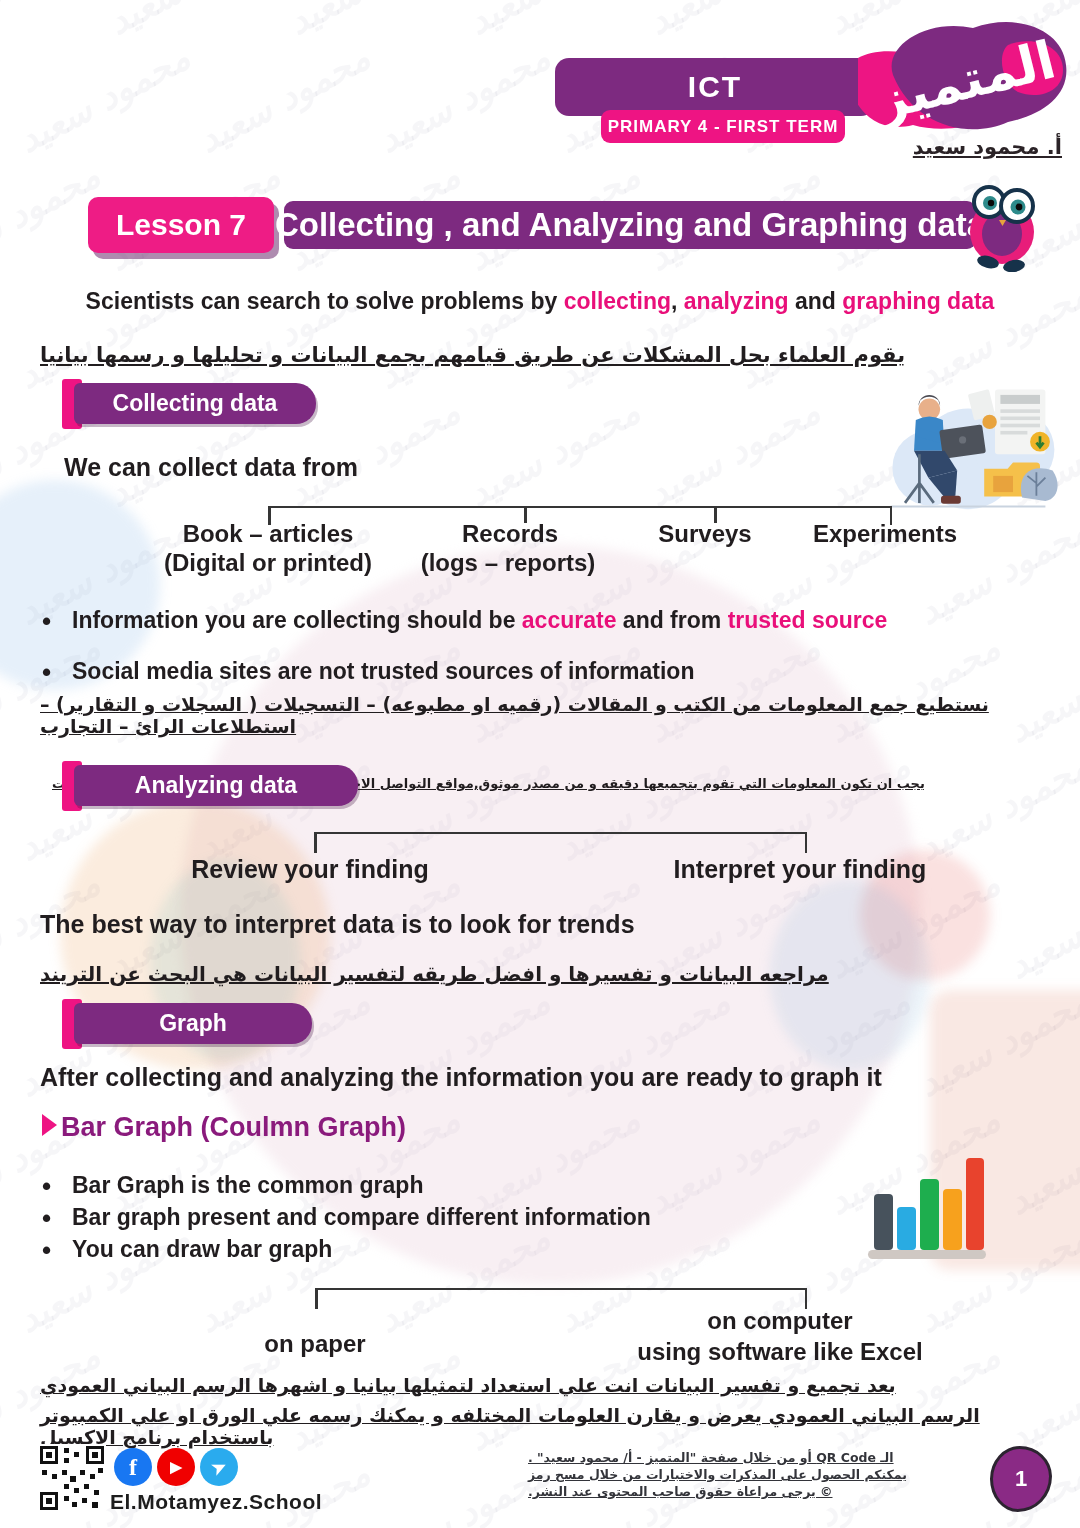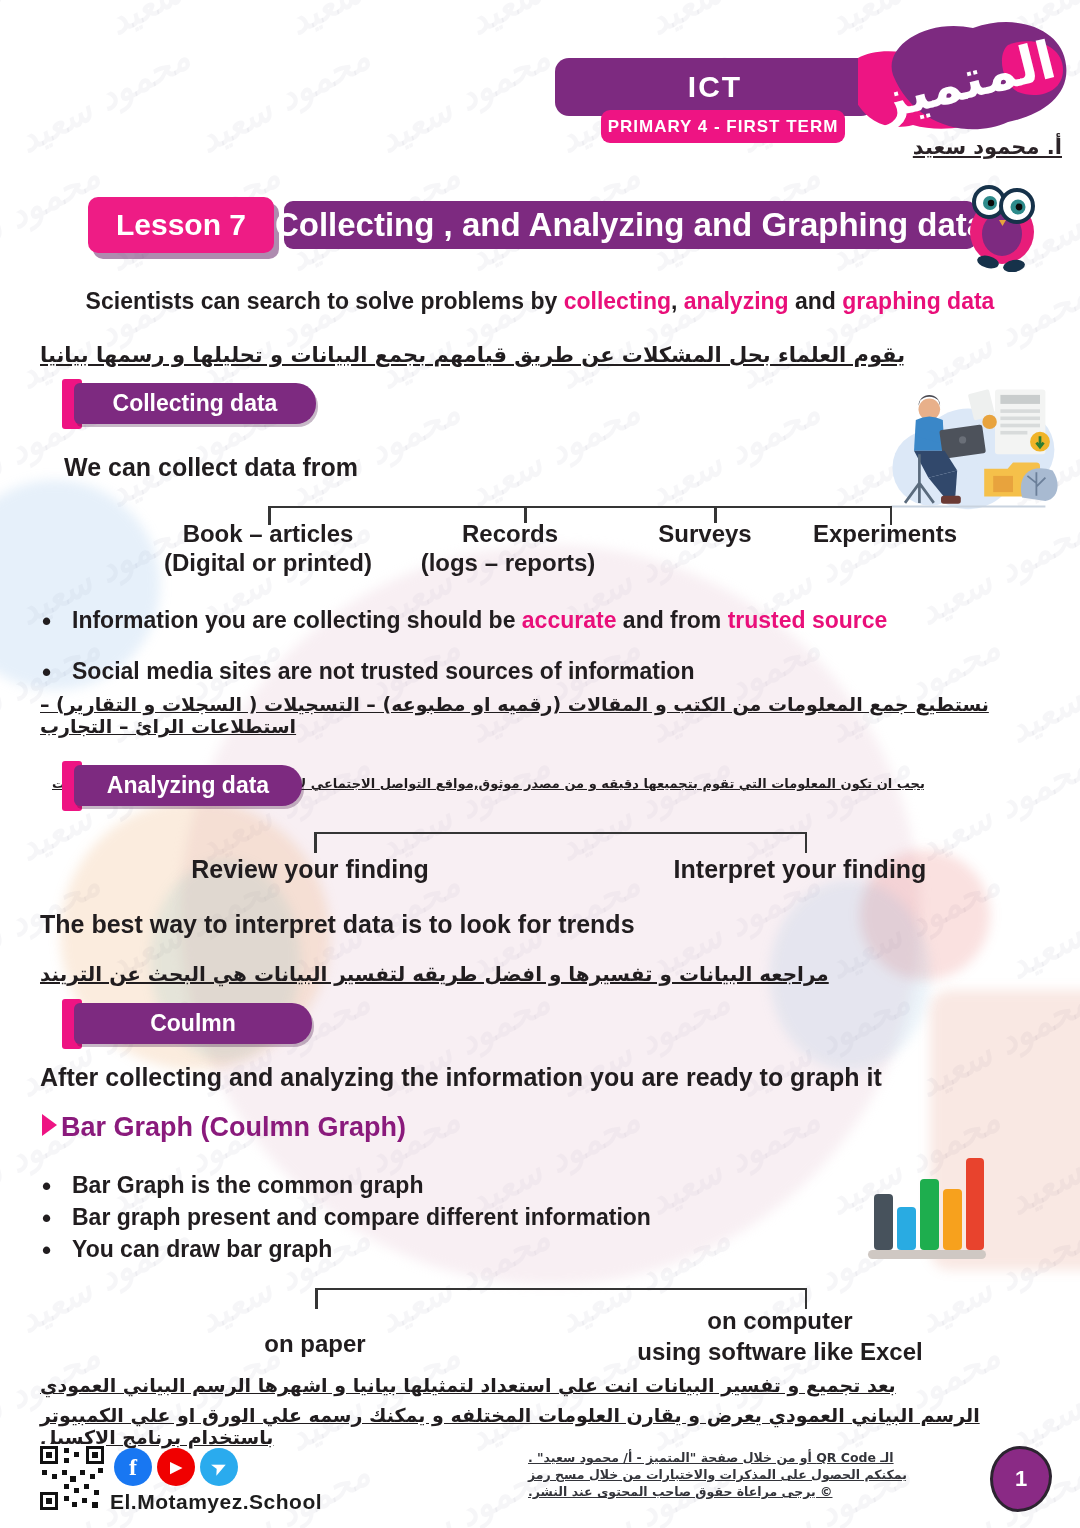--- a/index.html
+++ b/index.html
@@ -251,37 +251,37 @@
 
     <div class="bullet en nowrap" style="left:72px;top:607px;font-size:23px;">
       <span>Information you are collecting should be </span><span class="pink">accurate</span><span> and from </span><span class="pink">trusted source</span>
     </div>
     <div class="bullet en nowrap" style="left:72px;top:658px;font-size:23px;">Social media sites are not trusted sources of information</div>
 
     <div class="abs ar" style="left:40px;top:693px;width:968px;font-size:19px;">نستطيع جمع المعلومات من الكتب و المقالات (رقميه او مطبوعه) – التسجيلات ( السجلات و التقارير) – استطلاعات الرائ – التجارب</div>
     <div class="abs ar" style="left:52px;top:728px;width:968px;font-size:13px;margin-top:48px;">يجب ان تكون المعلومات التي تقوم بتجميعها دقيقه و من مصدر موثوق,مواقع التواصل الاجتماعي لا تعتبر من المصادر الموثوقه للمعلومات</div>
 
     <div class="abs badge-accent" style="left:62px;top:761px;height:50px;"></div>
-    <div class="abs badge" style="left:74px;top:765px;width:228px;height:41px;">
+    <div class="abs badge" style="left:74px;top:765px;width:284px;height:41px;">
       <span>Analyzing data</span>
     </div>
 
     <div class="abs bracket" style="left:314px;top:832px;width:493px;height:0;">
       <div class="tick" style="left:0;height:20px;"></div>
       <div class="tick" style="right:0;height:20px;"></div>
     </div>
     <div class="abs en centered" style="left:165px;top:855px;width:290px;font-size:25px;">Review your finding</div>
     <div class="abs en centered" style="left:650px;top:855px;width:300px;font-size:25px;">Interpret your finding</div>
 
     <div class="abs en" style="left:40px;top:910px;font-size:25px;">The best way to interpret data is to look for trends</div>
     <div class="abs ar" style="left:40px;top:962px;width:968px;font-size:20px;">مراجعه البيانات و تفسيرها و افضل طريقه لتفسير البيانات هي البحث عن التريند</div>
 
     <div class="abs badge-accent" style="left:62px;top:999px;height:50px;"></div>
     <div class="abs badge" style="left:74px;top:1003px;width:238px;height:41px;">
-      <span>Coulmn</span>
+      <span>Graph</span>
     </div>
 
     <div class="abs en" style="left:40px;top:1063px;font-size:25px;">After collecting and analyzing the information you are ready to graph it</div>
 
     <div class="abs en" style="left:42px;top:1112px;font-size:27px;color:#8a1a7c;">
       <span class="tri"></span><span>Bar Graph (Coulmn Graph)</span>
     </div>
 
     <div class="bullet en nowrap" style="left:72px;top:1172px;font-size:23px;">Bar Graph is the common graph</div>
     <div class="bullet en nowrap" style="left:72px;top:1204px;font-size:23px;">Bar graph present and compare different information</div>

